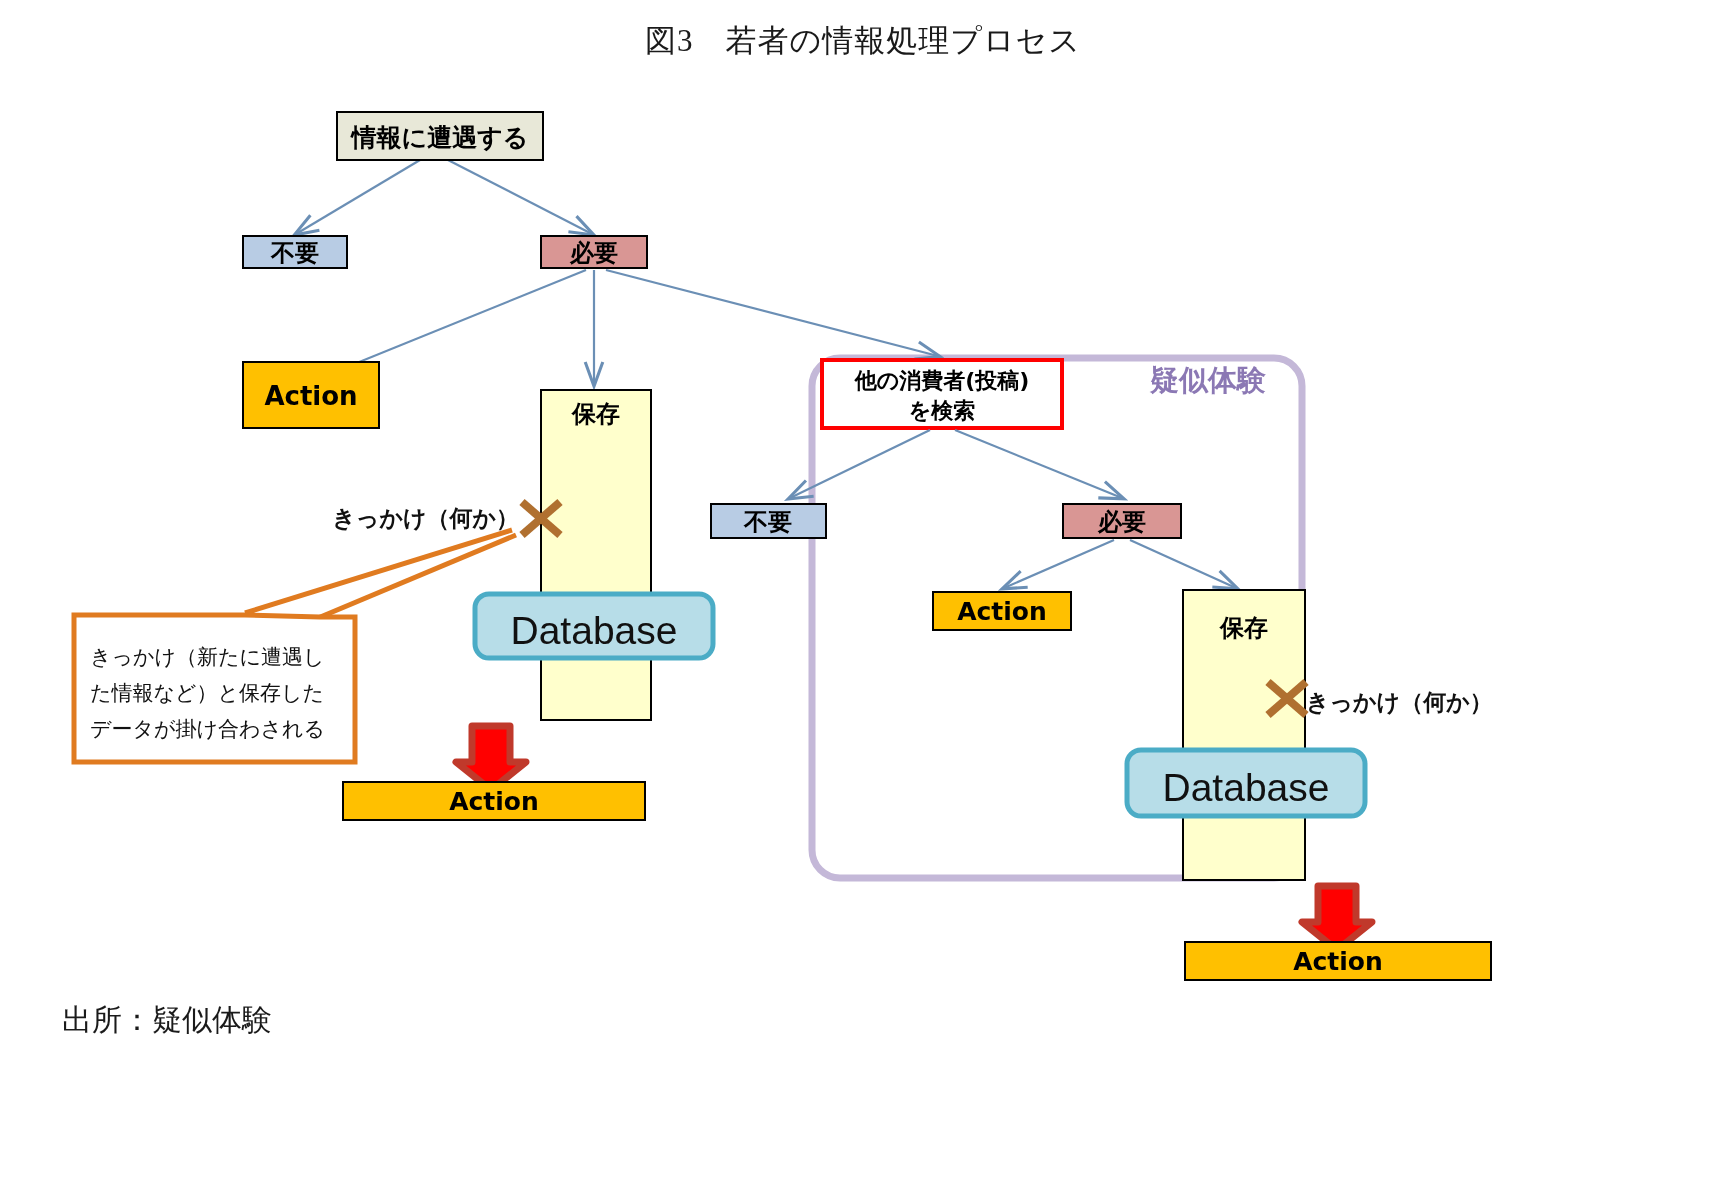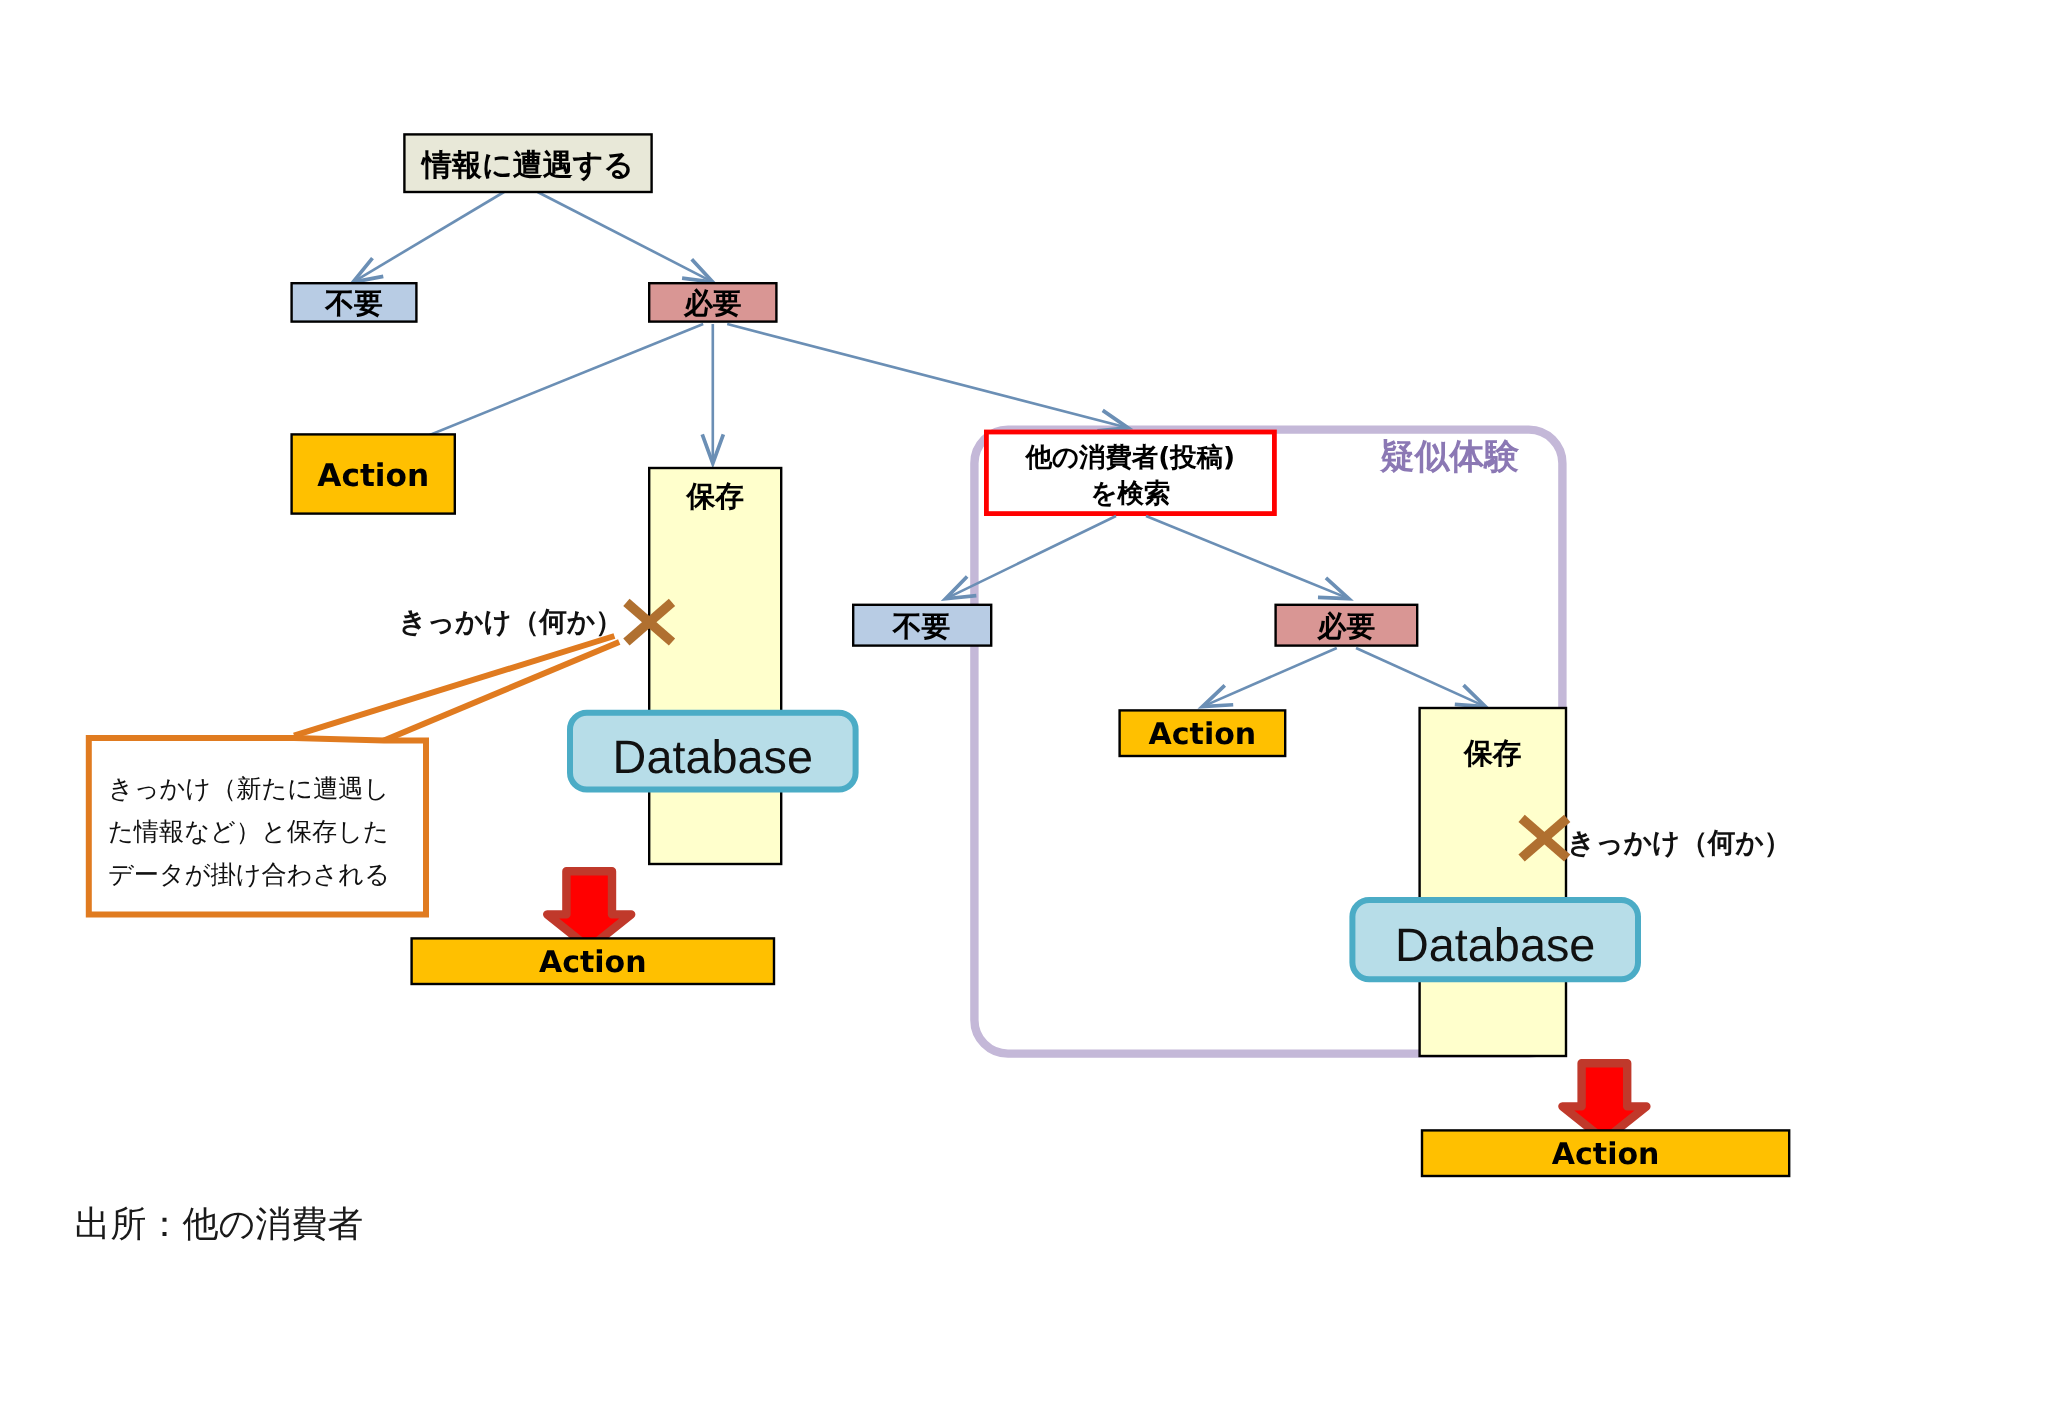--- a/index.html
+++ b/index.html
@@ -72,20 +72,21 @@
     font-weight: bold;
     font-size: 23px;
     fill: #111111;
   }
 </style>
 </head>
 <body>
 
 <div id="stage">
 
+  <div class="fig-title">図3　若者の情報処理プロセス</div>
 
   <svg id="diagram" viewBox="0 0 1726 1178">
     <defs>
       <marker id="arrowBlue" markerWidth="14" markerHeight="14" refX="11" refY="5" orient="auto" markerUnits="strokeWidth">
         <path d="M1,1 L12,5 L1,9" fill="none" stroke="#6b8fb5" stroke-width="1.4"></path>
       </marker>
     </defs>
 
     <rect x="812" y="358" width="490" height="520" rx="28" ry="28" fill="none" stroke="#c4b8d8" stroke-width="7"></rect>
     <text class="pseudo-label" x="1150" y="390">疑似体験</text>
@@ -170,15 +171,15 @@
     <text class="trigger-label" x="1306" y="710" text-anchor="start">きっかけ（何か）</text>
 
     <g>
       <path d="M1318,886 L1356,886 L1356,922 L1372,922 L1337,950 L1302,922 L1318,922 Z" fill="#ff0000" stroke="#c0392b" stroke-width="7" stroke-linejoin="round"></path>
     </g>
 
     <rect x="1185" y="942" width="306" height="38" fill="#ffc000" stroke="#000000" stroke-width="2"></rect>
     <text class="node-label" x="1338" y="970" text-anchor="middle" font-size="25">Action</text>
   </svg>
 
-  <div class="source-note">出所：他の消費者</div>
+  <div class="source-note">出所：疑似体験</div>
 
 </div>
 
 </body></html>

